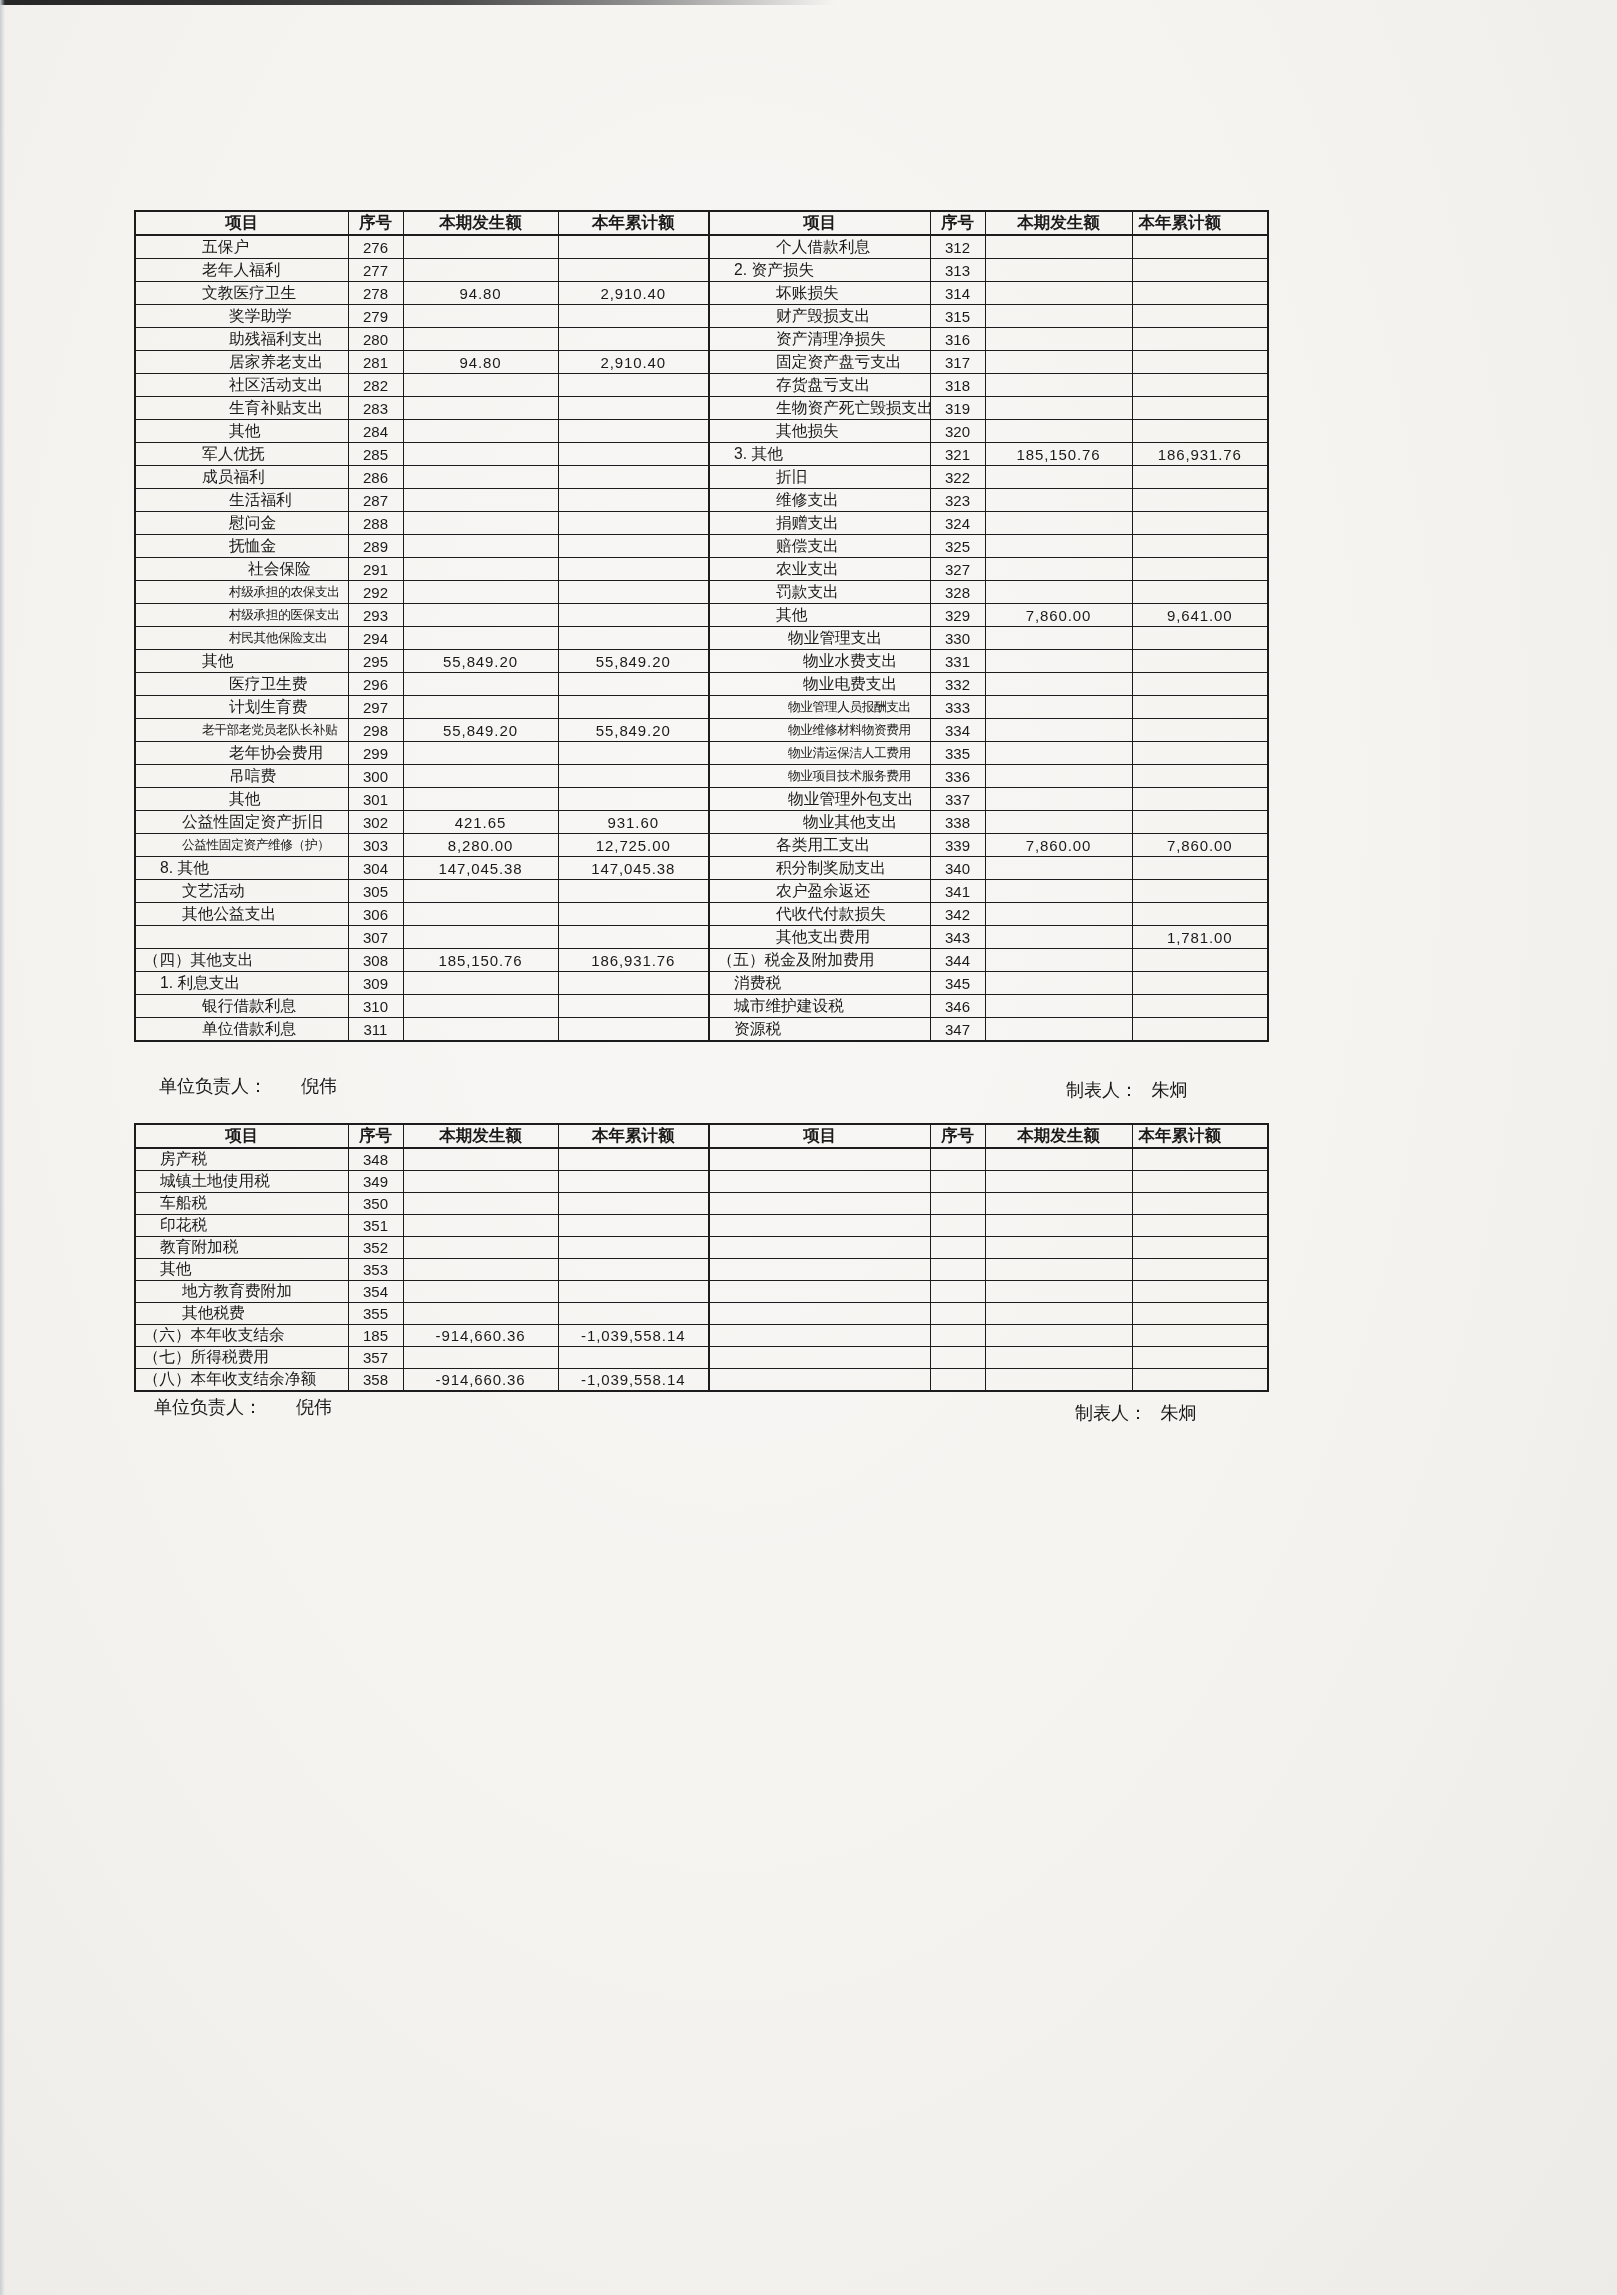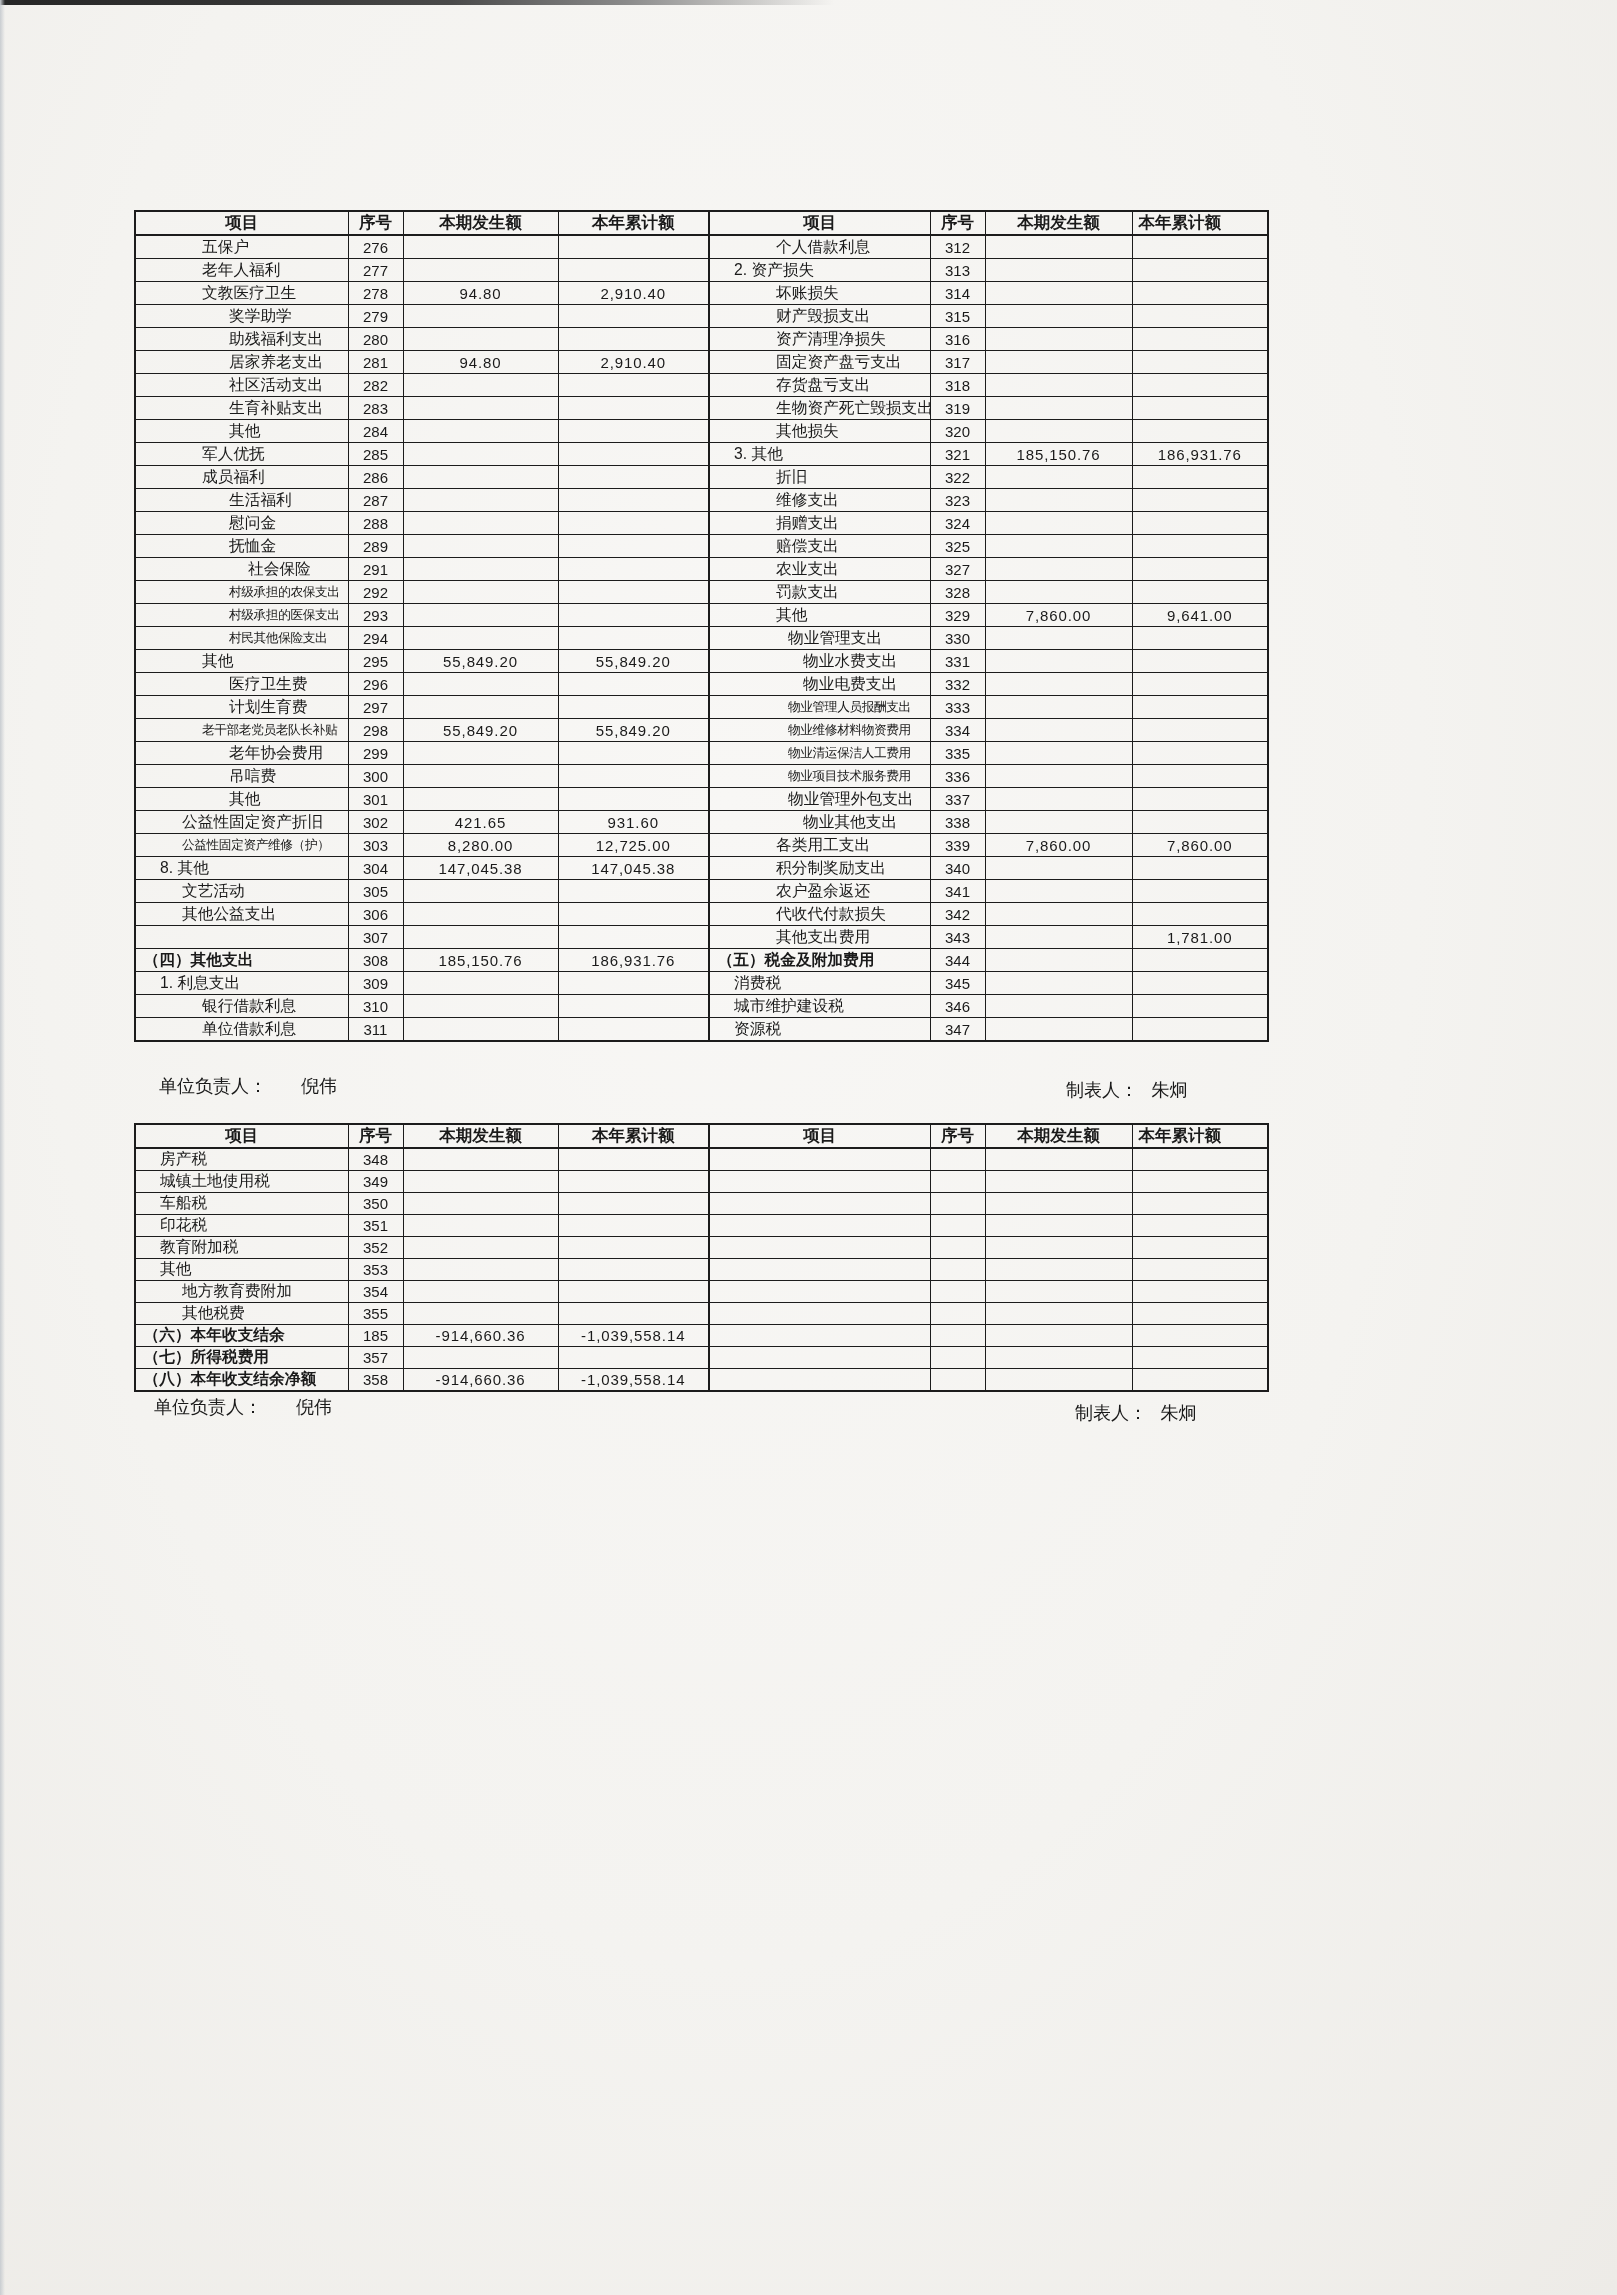--- a/index.html
+++ b/index.html
@@ -37,21 +37,21 @@
   }
   .fin-table th{height:19.5px;font-size:16.5px;font-weight:600;text-align:center;border-bottom:2.2px solid var(--line);}
   .fin-table.upper td{height:22px;}
   .fin-table.lower td{height:20px;}
   .fin-table th:nth-child(5),.fin-table td:nth-child(5){border-left:2.2px solid var(--line);}
   .fin-table th:nth-child(8){text-align:left;padding-left:6px;}
   td.item{text-align:left;font-size:15.7px;}
   td.item.small{font-size:12.7px;letter-spacing:-0.4px;font-family:Liberation Serif, serif;}
   td.serial{text-align:center;font-size:15px;}
   td.num{text-align:center;font-size:15px;letter-spacing:0.9px;}
-  .ind0{padding-left:7.5px !important;font-weight:bold;}
+  .ind0{padding-left:7.5px !important;}
   .ind1{padding-left:24px !important;}
   .ind2{padding-left:46px !important;}
   .ind3{padding-left:66px !important;}
   .ind4{padding-left:78px !important;}
   .ind5{padding-left:93px !important;}
   .ind6{padding-left:112px !important;margin-left:39px;}
   
   .sig{position:absolute;font-size:18px;white-space:nowrap;}
   .sig .name{margin-left:34px;}
   #sig-head-1{left:159px;top:1074px;}

